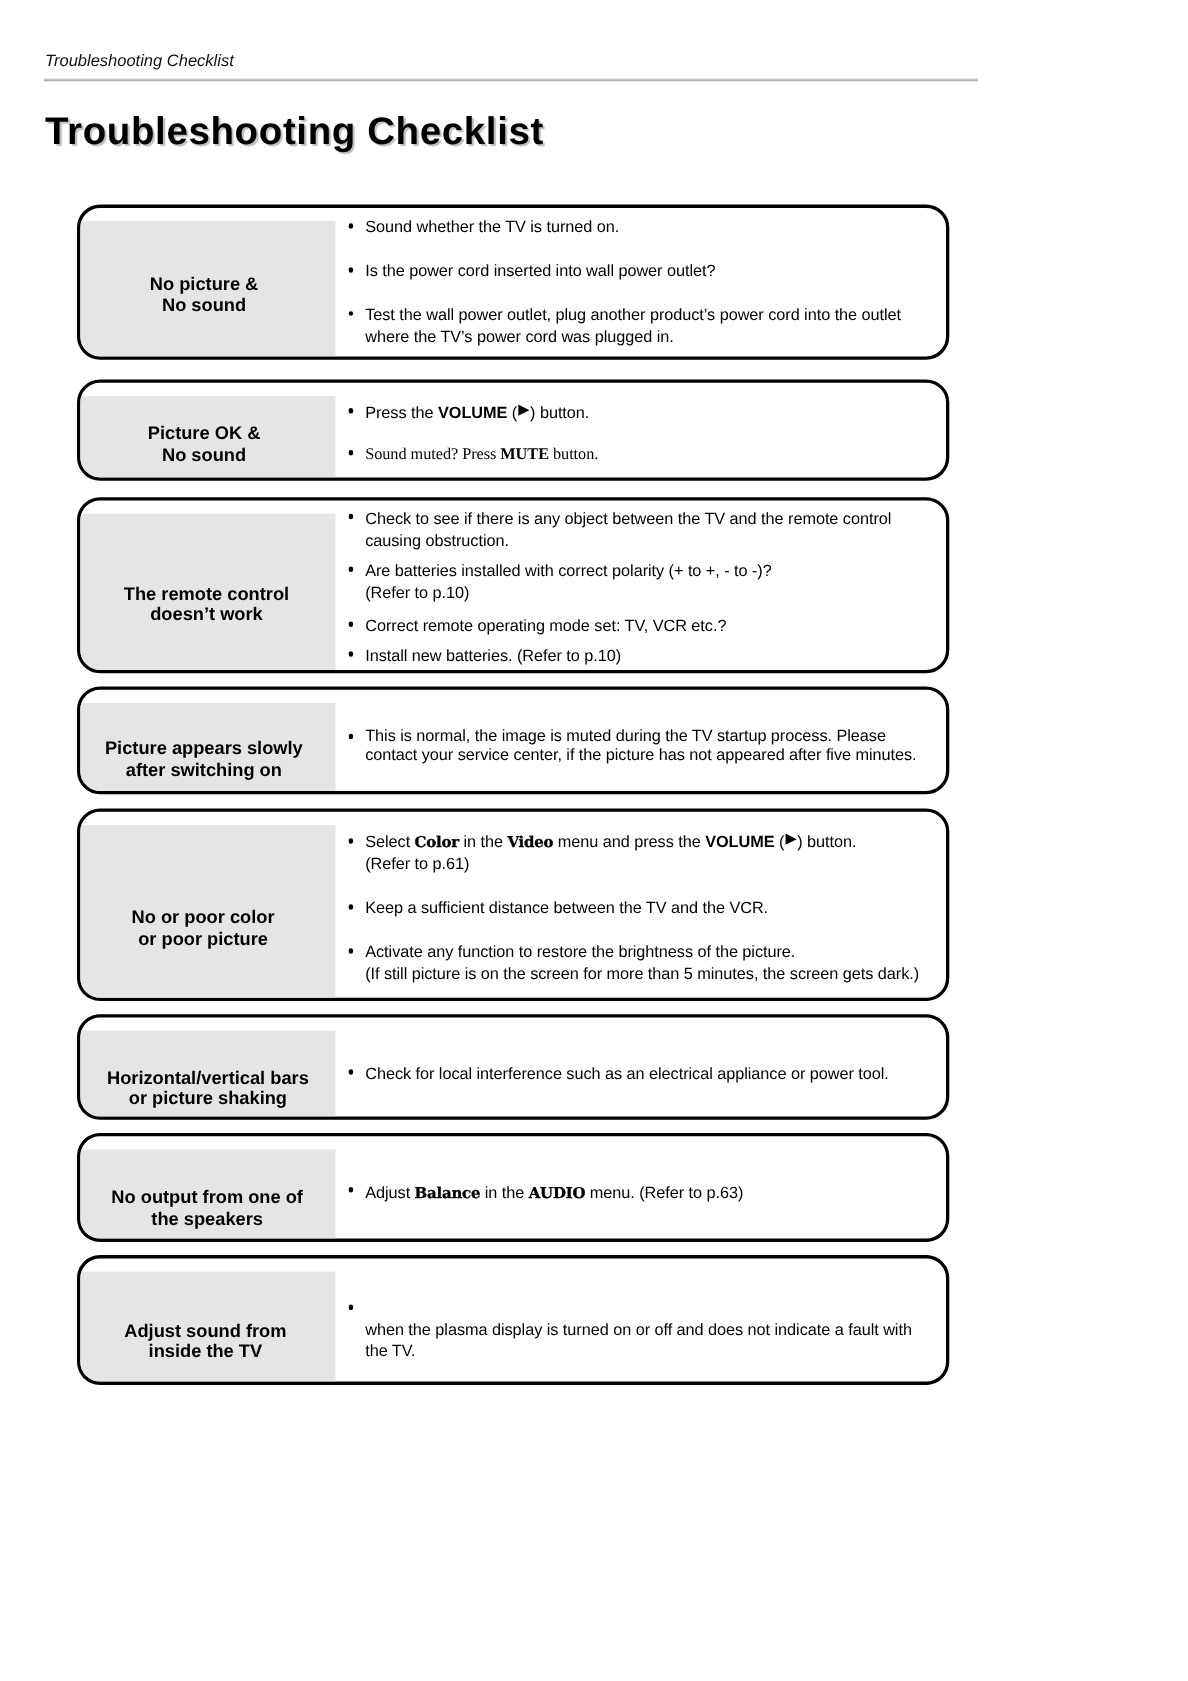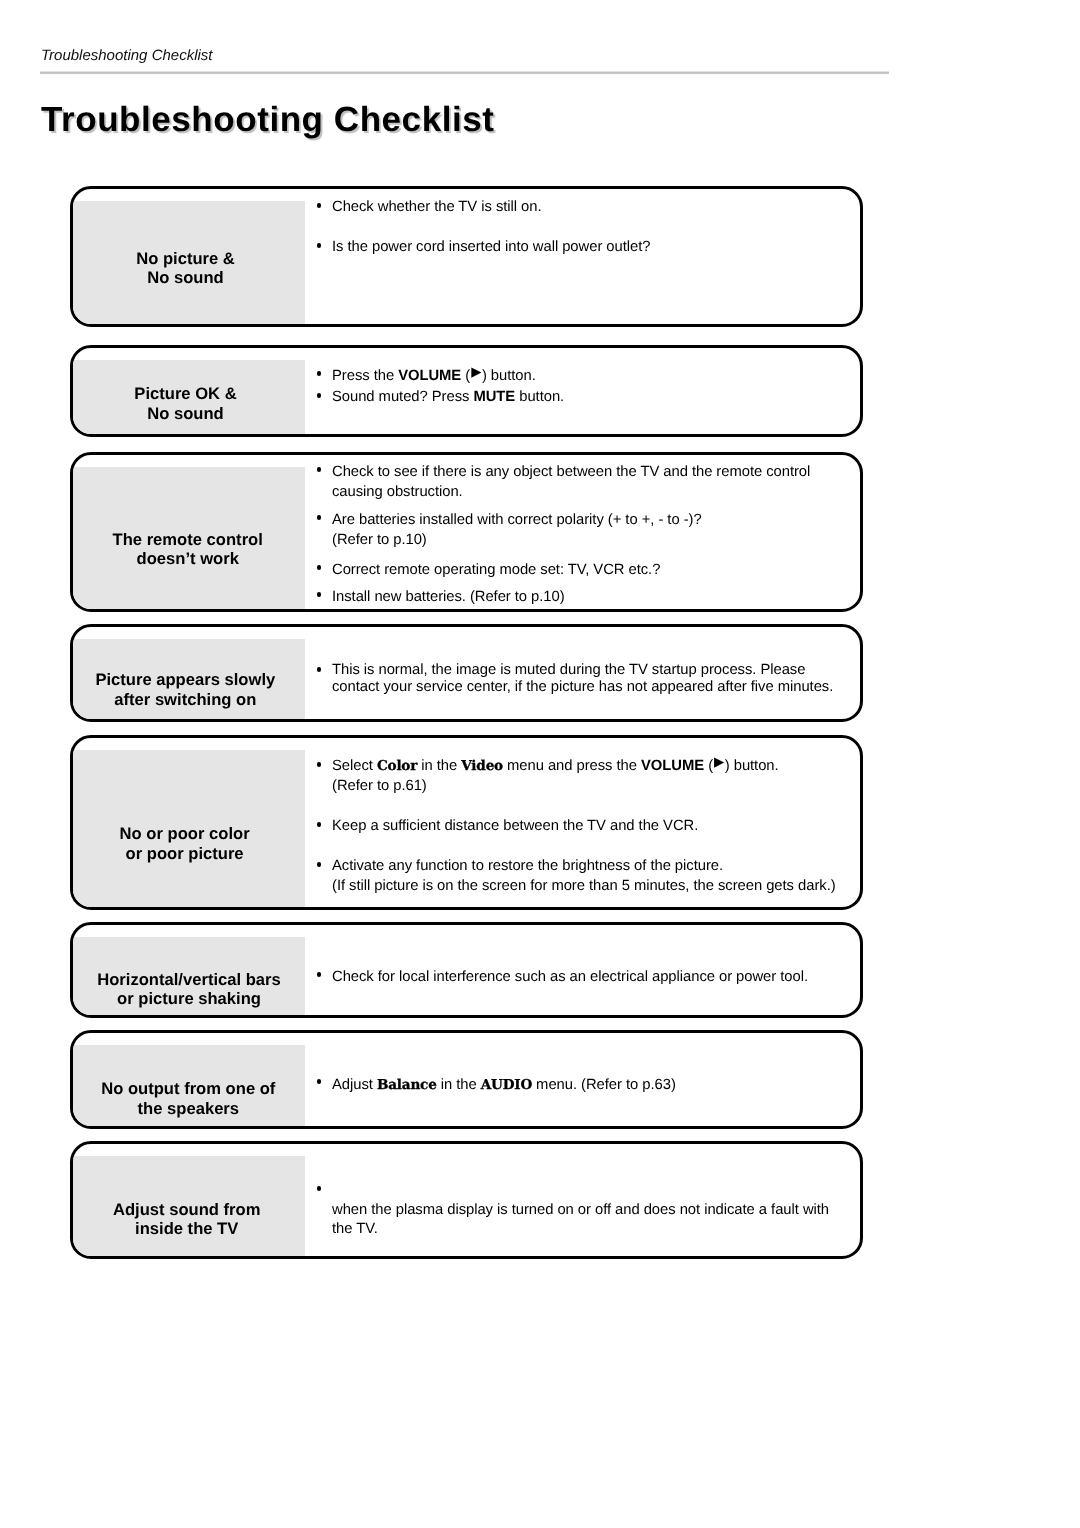--- a/index.html
+++ b/index.html
@@ -90,41 +90,45 @@
       <div class="box" style="top: 186px; height: 141px;">
         <div class="label">
           <div class="label-lines" style="top: 47.6px; left: -5px; line-height: 19.3px;">
             <div>No picture &amp;</div>
             <div>No sound</div>
           </div>
         </div>
         <div class="items">
           <div class="item" style="top: 9px; line-height: 19.7px;">
             <span class="bu"></span>
-            <span class="tx"><span>Check whether the TV is still on.</span></span>
+            <span class="tx"><span>Sound whether the TV is turned on.</span></span>
           </div>
           <div class="item" style="top: 49.3px; line-height: 19.7px;">
             <span class="bu"></span>
             <span class="tx"><span>Is the power cord inserted into wall power outlet?</span></span>
+          </div>
+          <div class="item" style="top: 88.9px; line-height: 19.7px;">
+            <span class="bu"></span>
+            <span class="tx"><span>Test the wall power outlet, plug another product’s power cord into the outlet</span><br><span>where the TV’s power cord was plugged in.</span></span>
           </div>
         </div>
       </div>
       <div class="box" style="top: 345px; height: 92px;">
         <div class="label">
           <div class="label-lines" style="top: 24.4px; left: -5px; line-height: 19.8px;">
             <div>Picture OK &amp;</div>
             <div>No sound</div>
           </div>
         </div>
         <div class="items">
           <div class="item" style="top: 18.8px; line-height: 19.7px;">
             <span class="bu"></span>
             <span class="tx"><span>Press the </span><span class="b">VOLUME</span><span> (</span><span class="tri">▶</span><span>) button.</span></span>
           </div>
-          <div class="item" style="top: 40px; line-height: 19.7px;">
+          <div class="item" style="top: 56px; line-height: 19.7px; font-family: Liberation Serif, serif;">
             <span class="bu"></span>
             <span class="tx"><span>Sound muted? Press </span><span class="b">MUTE</span><span> button.</span></span>
           </div>
         </div>
       </div>
       <div class="box" style="top: 452px; height: 160px;">
         <div class="label">
           <div class="label-lines" style="top: 64.1px; left: -2.8px; line-height: 18.6px;">
             <div>The remote control</div>
             <div>doesn’t work</div>

